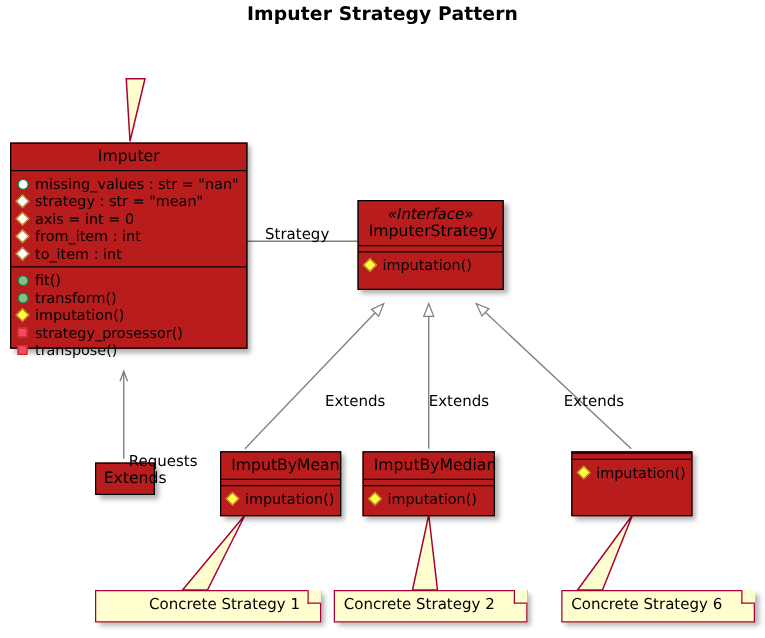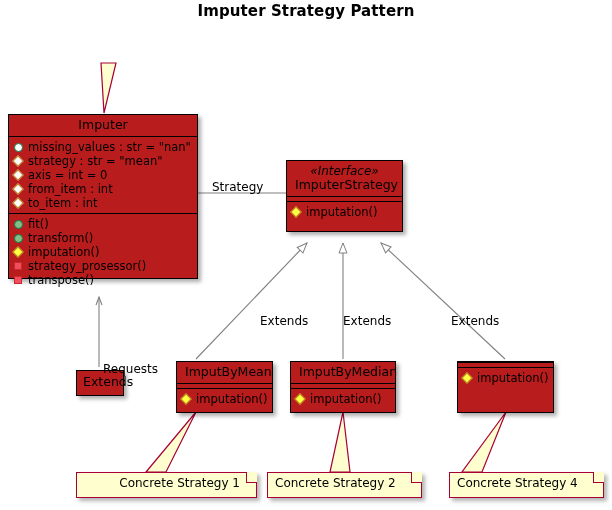--- a/index.html
+++ b/index.html
@@ -309,21 +309,21 @@
     <span>Concrete Strategy 1</span>
     <span class="note-fold"></span>
   </div>
 
   <div class="uml-note" style="left:267px; top:472px; width:155px; height:26px;">
     <span>Concrete Strategy 2</span>
     <span class="note-fold"></span>
   </div>
 
   <div class="uml-note" style="left:449px; top:472px; width:155px; height:26px;">
-    <span>Concrete Strategy 4</span>
+    <span>Concrete Strategy 6</span>
     <span class="note-fold"></span>
   </div>
 
   <div class="edge-label" style="left:212px; top:180px;">Strategy</div>
   <div class="edge-label" style="left:103px; top:314px;margin-top:48px;">Requests</div>
   <div class="edge-label" style="left:260px; top:314px;">Extends</div>
   <div class="edge-label" style="left:343px; top:314px;">Extends</div>
   <div class="edge-label" style="left:451px; top:314px;">Extends</div>
 
 </div>

